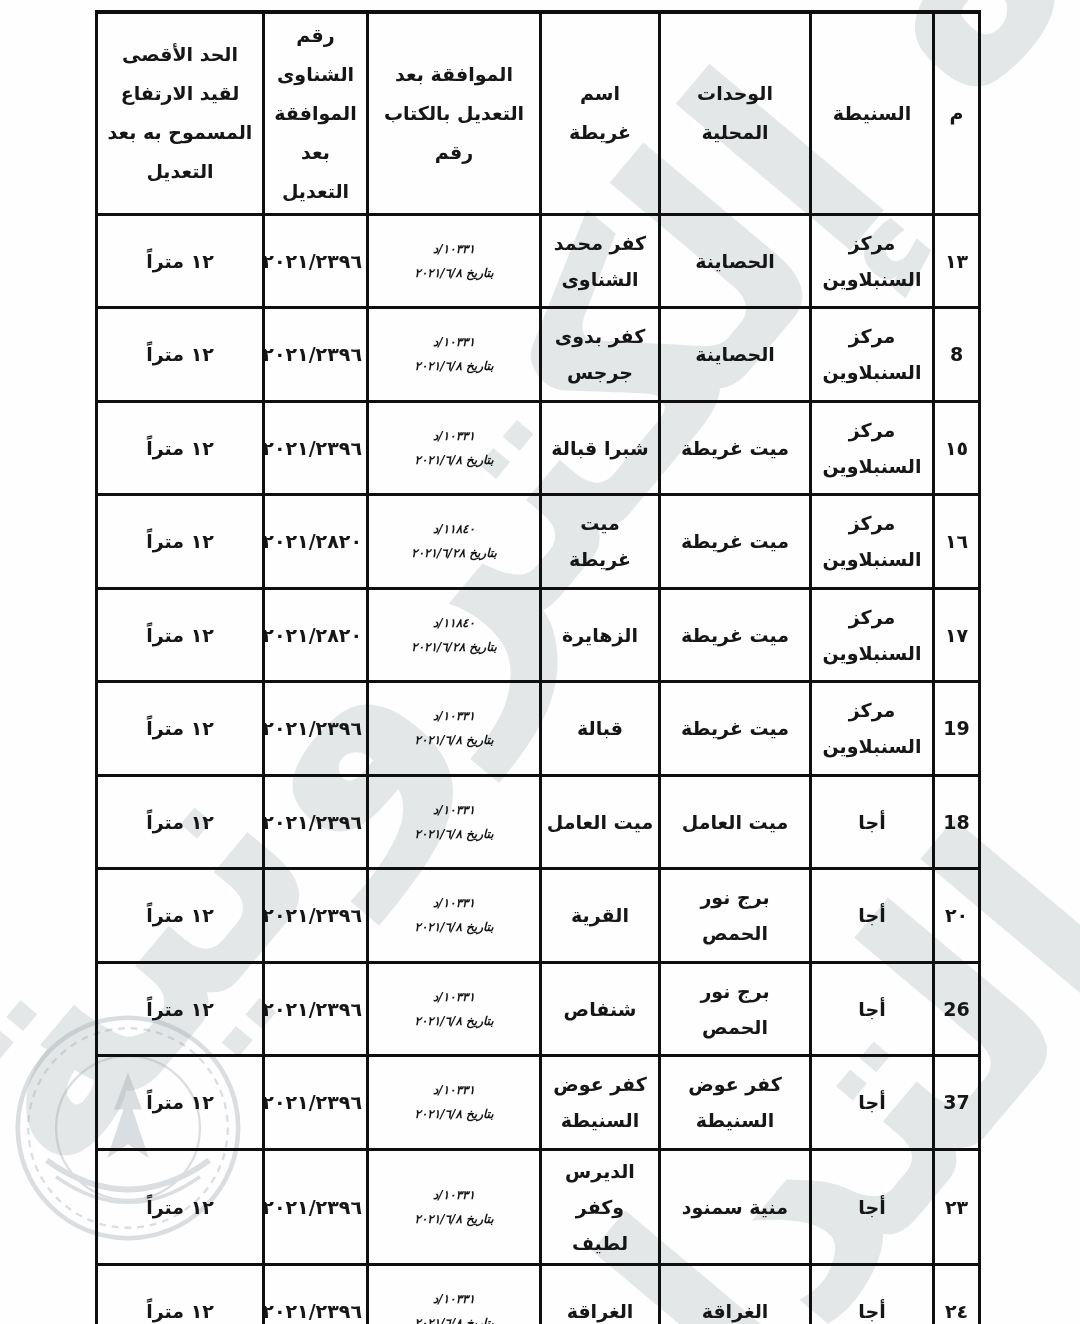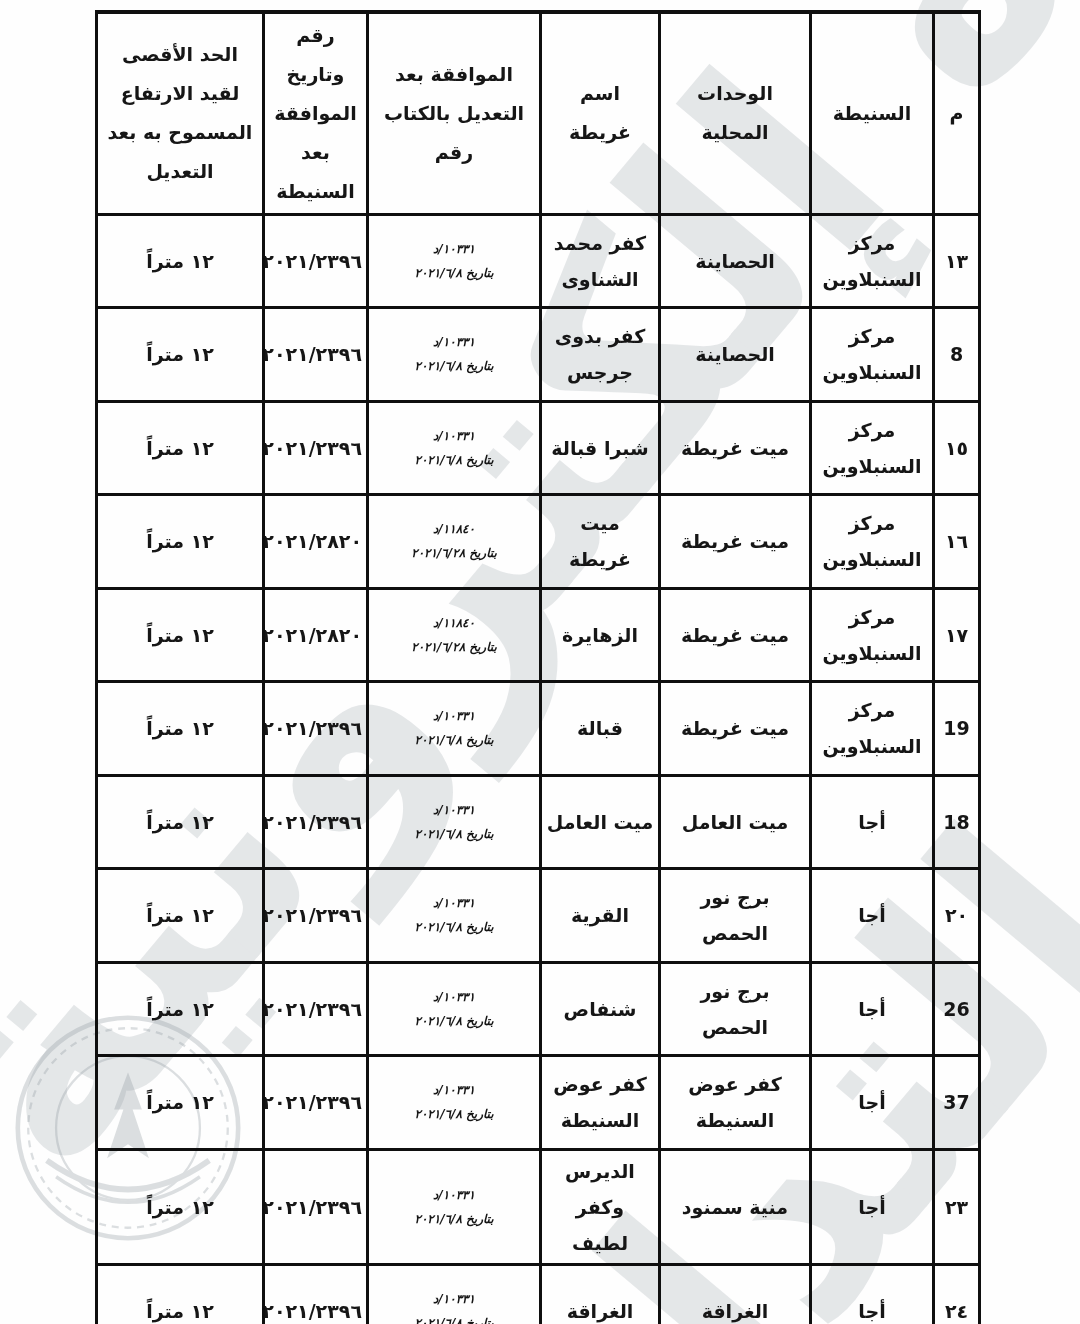--- a/index.html
+++ b/index.html
@@ -90,21 +90,21 @@
       <col style="width:104px">
       <col style="width:167px">
     </colgroup>
     <thead>
       <tr class="outer-top">
         <th>م</th>
         <th>السنيطة</th>
         <th>الوحدات المحلية</th>
         <th>اسم غريطة</th>
         <th>الموافقة بعد التعديل بالكتاب رقم</th>
-        <th>رقم وتاريخ الموافقة بعد السنيطة</th>
+        <th>رقم الشناوى الموافقة بعد التعديل</th>
         <th>الحد الأقصى لقيد الارتفاع المسموح به بعد التعديل</th>
       </tr>
     </thead>
     <tbody id="rows-tbody">
         <tr>
       <td class="c-serial">١٣</td>
       <td>مركز السنبلاوين</td>
       <td>الحصاينة</td>
       <td>كفر محمد الشناوى</td>
       <td class="c-approval">

